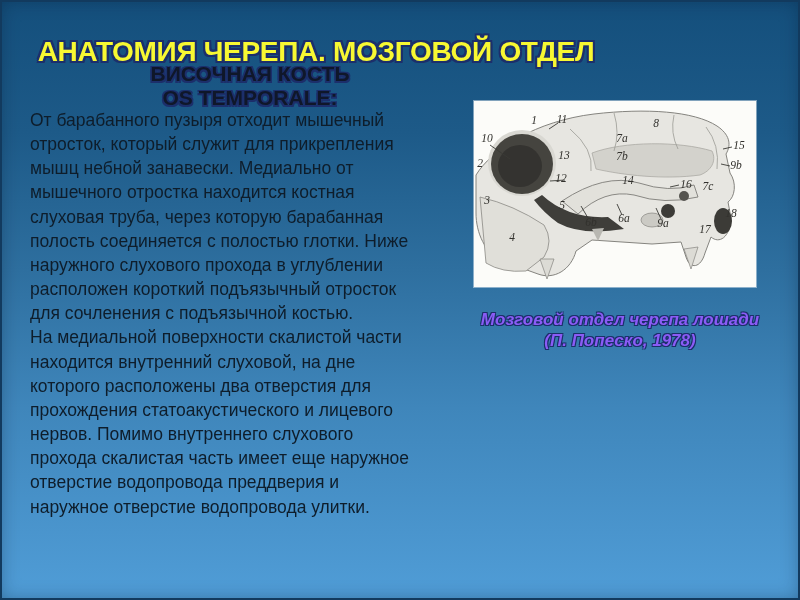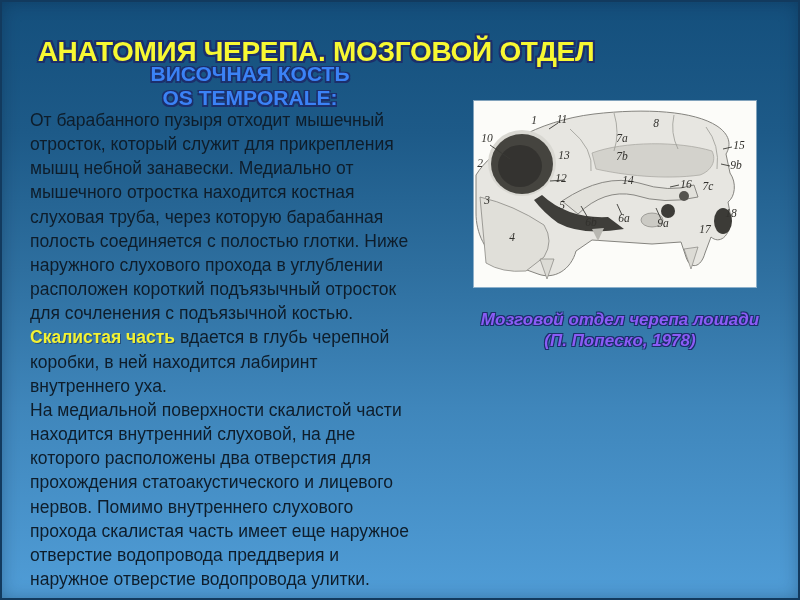--- a/index.html
+++ b/index.html
@@ -12,21 +12,21 @@
   .slide-title{
     position:absolute;top:24px;left:0;width:632px;text-align:center;
     font-size:28px;font-weight:bold;letter-spacing:-0.3px;color:#f8f832;
     text-shadow:-2px -2px 0 #1c2f6b,2px -2px 0 #1c2f6b,-2px 2px 0 #1c2f6b,2px 2px 0 #1c2f6b,
                  0 -2px 0 #1c2f6b,0 2px 0 #1c2f6b,-2px 0 0 #1c2f6b,2px 0 0 #1c2f6b;
     white-space:nowrap;
     margin-top:12px;
   }
   .slide-subtitle{
     position:absolute;top:62px;left:30px;width:440px;text-align:center;
-    font-size:21px;font-weight:bold;line-height:24px;color:#3b82f6;white-space:pre-line;
+    font-size:21px;font-weight:bold;line-height:24px;color:#0f172a;white-space:pre-line;
     text-shadow:-1.5px -1.5px 0 #1c2f6b,1.5px -1.5px 0 #1c2f6b,-1.5px 1.5px 0 #1c2f6b,1.5px 1.5px 0 #1c2f6b;
   }
   .body-text{
     position:absolute;left:30px;top:108px;width:452px;
     font-size:17.5px;line-height:24.15px;color:#0e1d2b;
   }
   .body-text p{margin:0;white-space:pre-line;}
   .body-text p span{white-space:pre-line;}
   .hl{
     color:#f2f233;font-weight:bold;
@@ -59,23 +59,20 @@
 <div class="body-text">
   <p>От барабанного пузыря отходит мышечный
 отросток, который служит для прикрепления
 мышц небной занавески. Медиально от
 мышечного отростка находится костная
 слуховая труба, через которую барабанная
 полость соединяется с полостью глотки. Ниже
 наружного слухового прохода в углублении
 расположен короткий подъязычный отросток
 для сочленения с подъязычной костью.</p>
-  <p><span class="hl">Скалистая часть</span><span> вдается в глубь черепной
-коробки, в ней находится лабиринт
-внутреннего уха.</span></p>
   <p>На медиальной поверхности скалистой части
 находится внутренний слуховой, на дне
 которого расположены два отверстия для
 прохождения статоакустического и лицевого
 нервов. Помимо внутреннего слухового
 прохода скалистая часть имеет еще наружное
 отверстие водопровода преддверия и
 наружное отверстие водопровода улитки.</p>
 </div>
 

